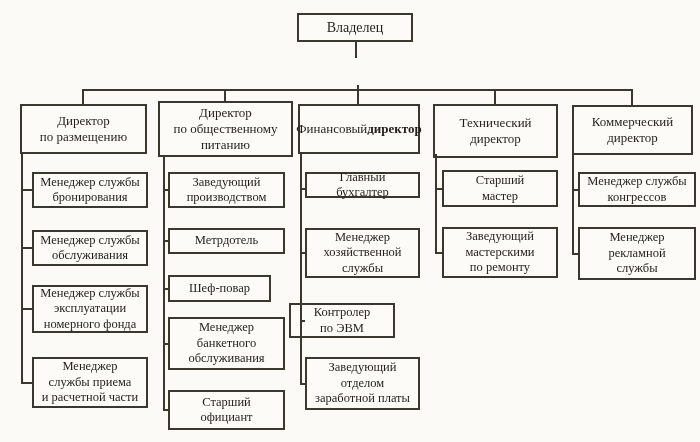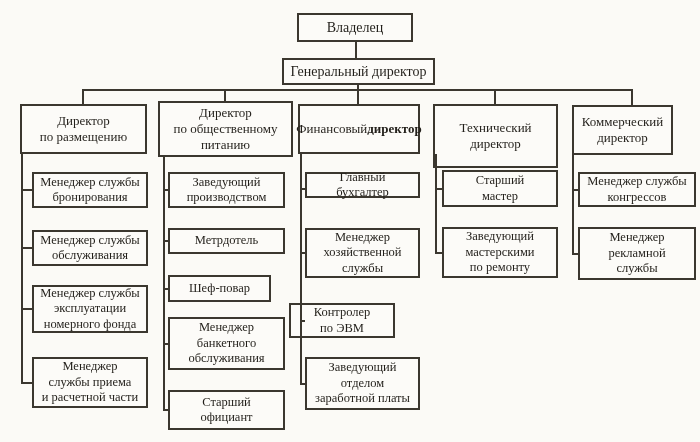--- a/index.html
+++ b/index.html
@@ -23,34 +23,33 @@
   .col{flex-direction:row;}
   .b{font-weight:bold;}
   .ln{position:absolute;background:#3b372f;}
 </style>
 </head>
 <body>
 
 <div class="canvas">
 
   <div class="node top" style="left:297px;top:13px;width:116px;height:29px">Владелец</div>
-  <div class="node top" style="left:282px;top:58px;width:153px;height:27px">Генеральный директор</div>
 
   <div class="node dir" style="left:20px;top:104px;width:127px;height:50px">Директор
 по размещению</div>
   <div class="node dir" style="left:158px;top:101px;width:135px;height:56px">Директор
 по общественному
 питанию</div>
   <div class="node dir col" style="left:298px;top:104px;width:122px;height:50px">
     <span>Финансовый</span>
     <span class="b">директор</span>
   </div>
-  <div class="node dir" style="left:433px;top:104px;width:125px;height:64px">Технический
+  <div class="node dir" style="left:433px;top:104px;width:125px;height:54px">Технический
 директор</div>
-  <div class="node dir" style="left:572px;top:105px;width:101px;height:50px">Коммерческий
+  <div class="node dir" style="left:572px;top:105px;width:121px;height:50px">Коммерческий
 директор</div>
 
   <div class="node" style="left:32px;top:172px;width:116px;height:36px">Менеджер службы
 бронирования</div>
   <div class="node" style="left:32px;top:230px;width:116px;height:36px">Менеджер службы
 обслуживания</div>
   <div class="node" style="left:32px;top:285px;width:116px;height:48px">Менеджер службы
 эксплуатации
 номерного фонда</div>
   <div class="node" style="left:32px;top:357px;width:116px;height:51px">Менеджер

